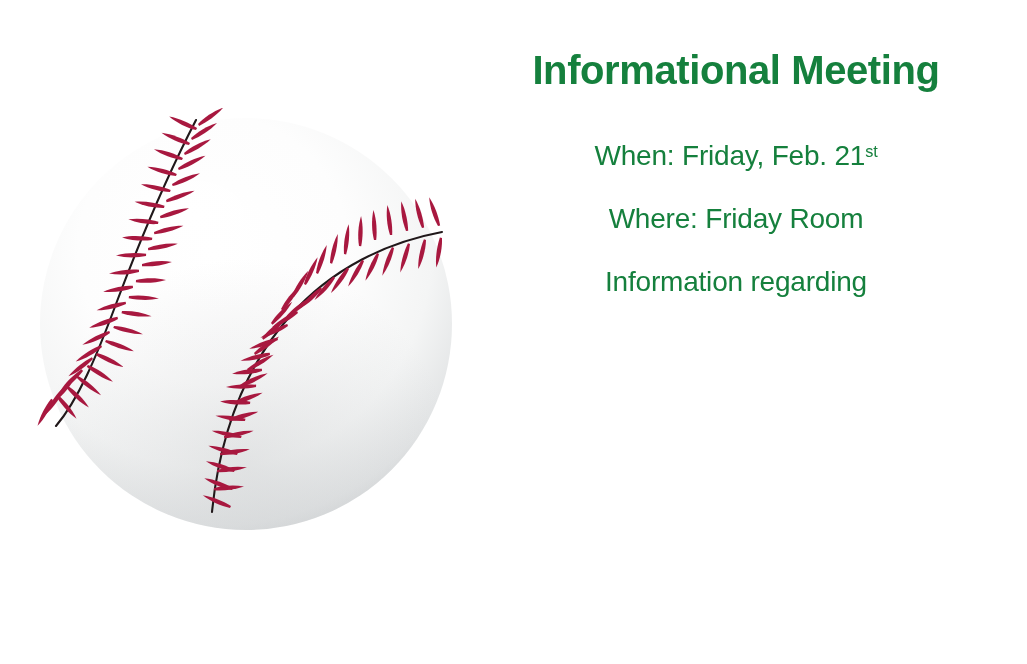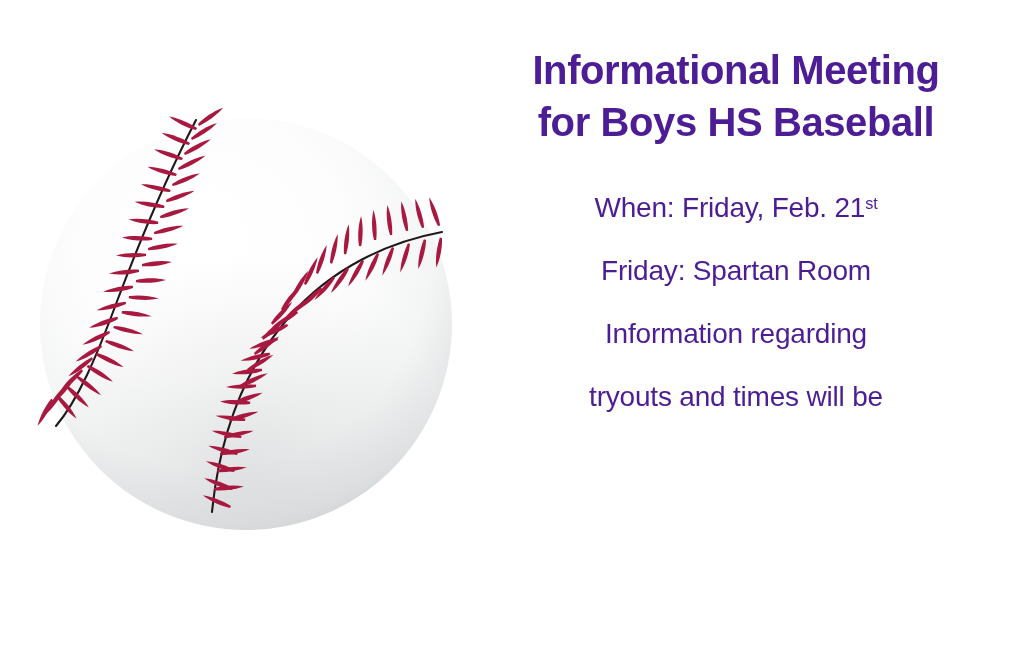--- a/index.html
+++ b/index.html
@@ -30,21 +30,21 @@
     width: 100%;
     height: 100%;
   }
   
   #text-column {
     position: absolute;
     left: 455px;
     top: 44px;
     width: 562px;
     text-align: center;
-    color: #4c1d95;
+    color: #15803d;
   }
   #headline {
     font-size: 40px;
     font-weight: bold;
     line-height: 52px;
     letter-spacing: -0.4px;
     margin: 0;
     padding: 0;
   }
   #headline .hl-line {
@@ -380,24 +380,22 @@
             </g>
         </g>
       </g>
     </svg>
   </div>
 
   <div id="text-column">
 
     <h1 id="headline">
       <span class="hl-line">Informational Meeting</span>
-      <span class="hl-line">for Boys HS Baseball</span>
     </h1>
 
     <div id="body-block">
       <span class="body-line"><span>When: Friday, Feb. 21</span><span class="sup">st</span></span>
-      <span class="body-line">Friday: Spartan Room</span>
+      <span class="body-line">Where: Friday Room</span>
       <span class="body-line">Information regarding</span>
-      <span class="body-line">tryouts and times will be</span>
     </div>
 
   </div>
 </div>
 
 </body></html>

